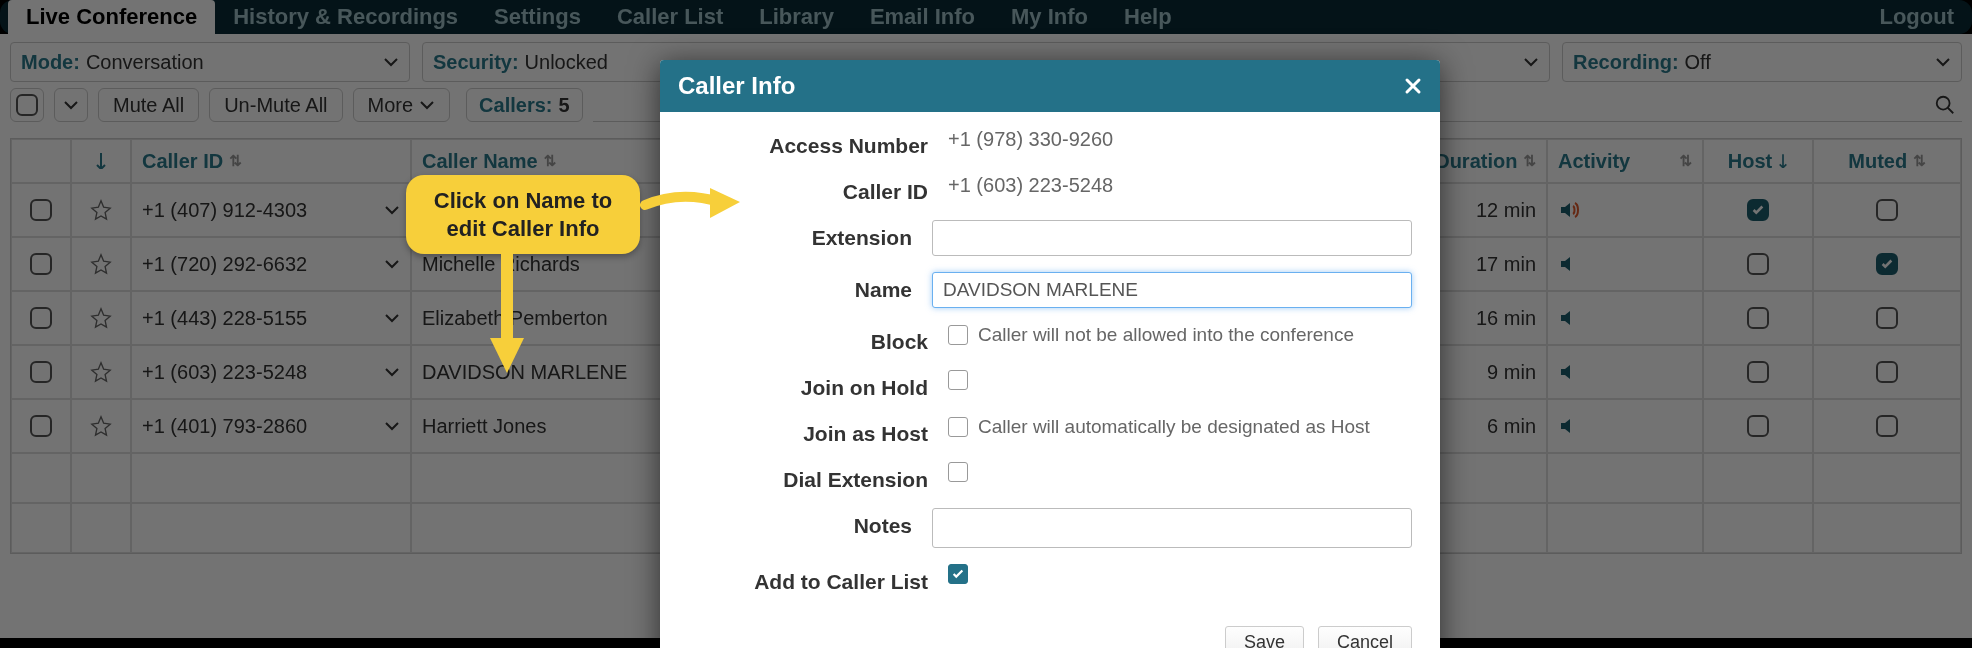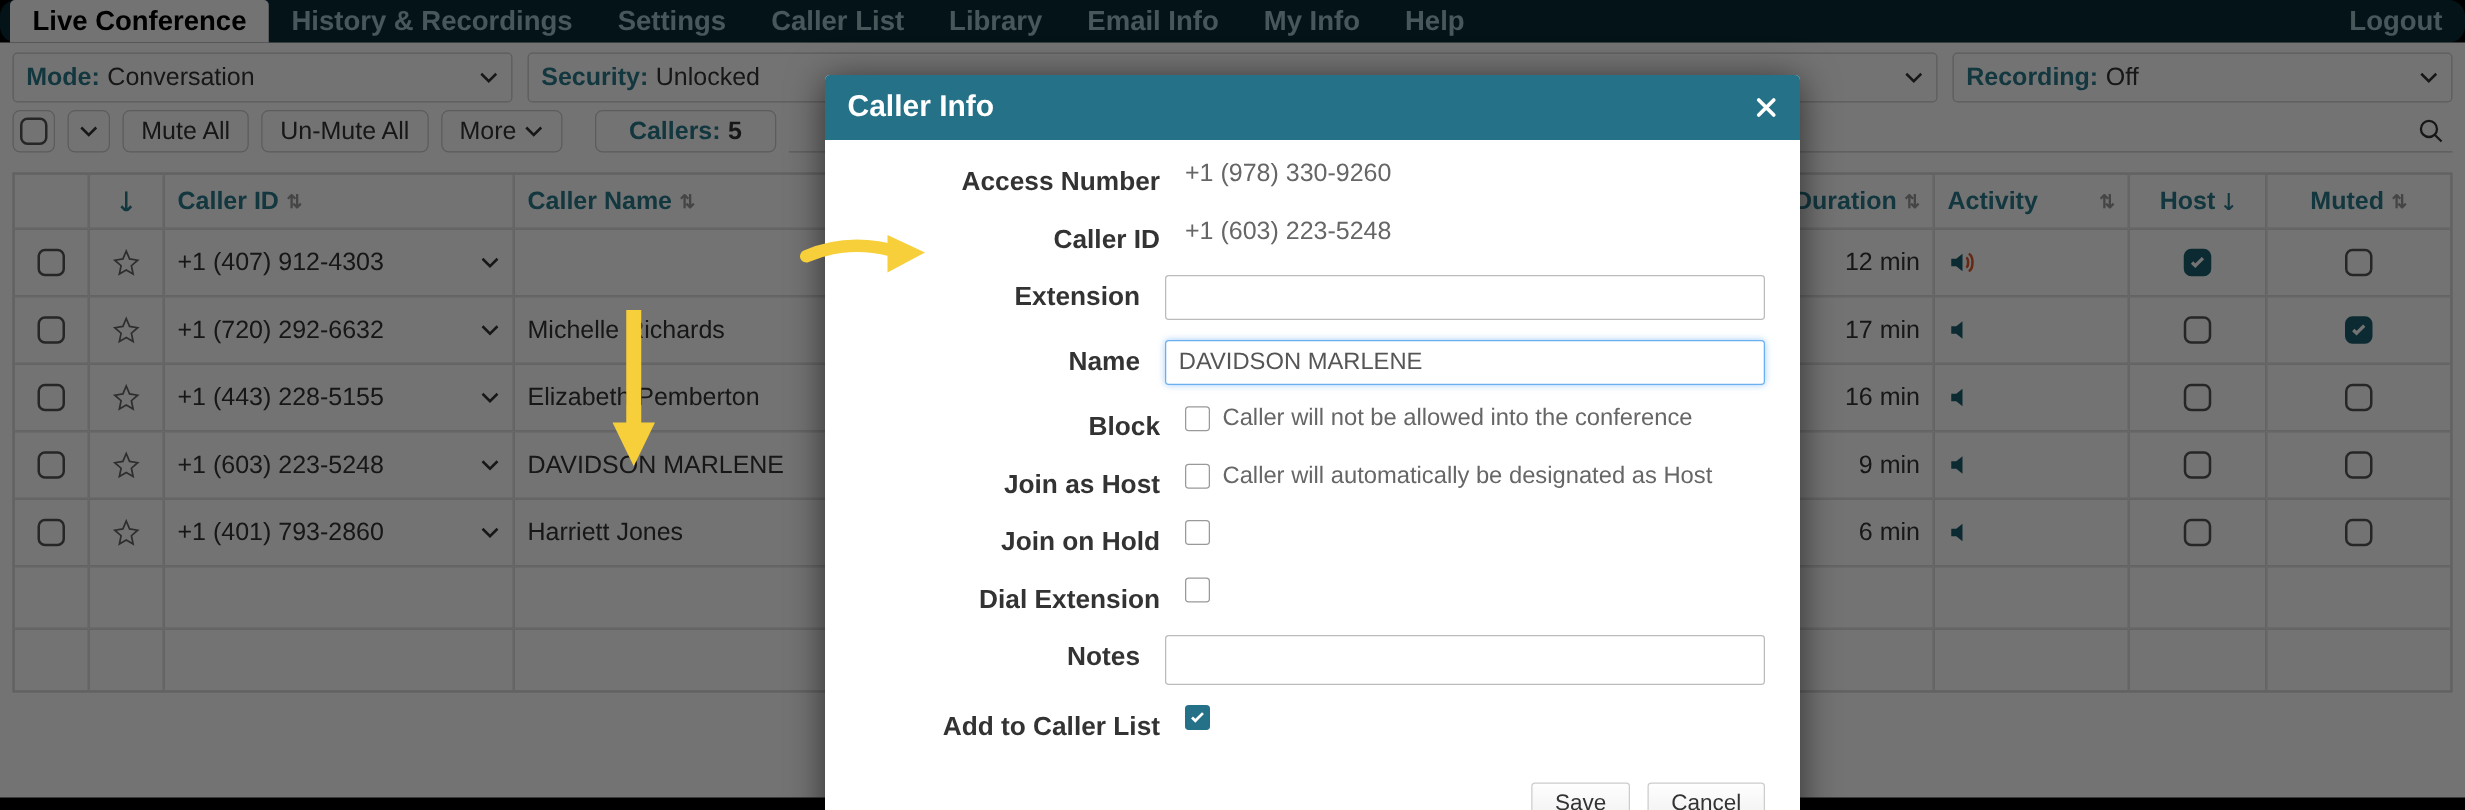--- a/index.html
+++ b/index.html
@@ -128,22 +128,22 @@
     color: #333;
     font-size: 20px;
   }
   .callers-indicator {
     border: 1px solid #ccc;
     border-radius: 6px;
     height: 34px;
     display: flex;
     align-items: center;
     gap: 6px;
-    padding: 4px 26px;
-    margin-left: 16px;
+    padding: 4px 12px;
+    margin-left: 6px;
   }
   .callers-indicator .label {
     color: #2a7a8d;
     font-weight: 600;
   }
   .callers-indicator .count {
     color: #333;
     font-weight: 700;
   }
   .search-area {
@@ -732,30 +732,30 @@
         </div>
       </div>
       <div class="form-row">
         <div class="form-label">Block</div>
         <div class="form-value">
           <span class="modal-cbx"></span>
           <span class="form-hint">Caller will not be allowed into the conference</span>
         </div>
       </div>
       <div class="form-row">
+        <div class="form-label">Join on Hold</div>
+        <div class="form-value">
+          <span class="modal-cbx"></span>
+        </div>
+      </div>
+      <div class="form-row">
         <div class="form-label">Join as Host</div>
         <div class="form-value">
           <span class="modal-cbx"></span>
           <span class="form-hint">Caller will automatically be designated as Host</span>
-        </div>
-      </div>
-      <div class="form-row">
-        <div class="form-label">Join on Hold</div>
-        <div class="form-value">
-          <span class="modal-cbx"></span>
         </div>
       </div>
       <div class="form-row">
         <div class="form-label">Dial Extension</div>
         <div class="form-value">
           <span class="modal-cbx"></span>
         </div>
       </div>
       <div class="form-row">
         <div class="form-label">Notes</div>
@@ -773,20 +773,23 @@
           </span>
         </div>
       </div>
     </div>
     <div class="modal-footer">
       <button class="modal-btn">Save</button>
       <button class="modal-btn">Cancel</button>
     </div>
   </div>
 
+  <div class="callout">
+    <span>Click on Name to edit Caller Info</span>
+  </div>
   <div class="arrow-right">
     <svg width="110" height="50" viewBox="0 0 110 50">
       <path d="M5 25 Q 40 10 80 22" fill="none" stroke="#f7cf3a" stroke-width="10" stroke-linecap="round"></path>
       <path d="M70 8 L100 22 L70 38 Z" fill="#f7cf3a"></path>
     </svg>
   </div>
   <div class="arrow-down">
     <svg width="50" height="130" viewBox="0 0 50 130">
       <line x1="25" y1="0" x2="25" y2="95" stroke="#f7cf3a" stroke-width="12" stroke-linecap="round"></line>
       <path d="M8 90 L25 125 L42 90 Z" fill="#f7cf3a"></path>

